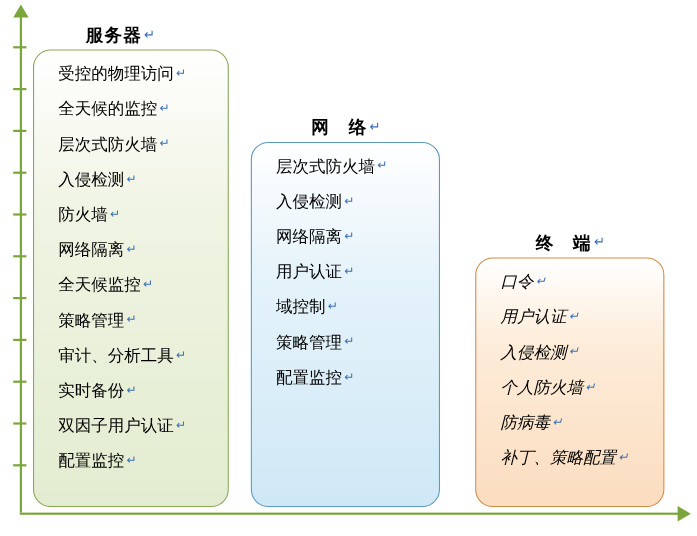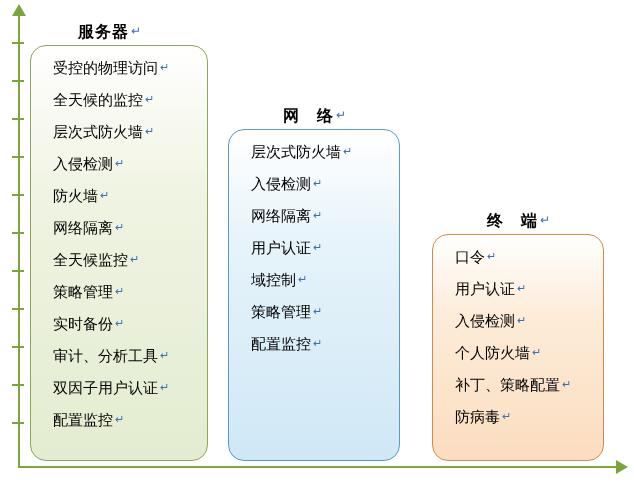--- a/index.html
+++ b/index.html
@@ -134,20 +134,21 @@
     line-height: 1;
     padding: 0 0 0 22px;
     margin: 0 0 17px 0;
     white-space: nowrap;
   }
   .box.network .item {
     padding-left: 22px;
   }
   .box.terminal .item {
     padding-left: 22px;
+    font-style: italic;
   }
   .mark {
     font-size: 11px;
     color: #3b6fb6;
     margin-left: 2px;
     vertical-align: 2px;
   }
 </style>
 </head>
 <body>
@@ -177,22 +178,22 @@
   <div class="box server">
     <ul class="item-list">
       <li class="item"><span>受控的物理访问</span><span class="mark">↵</span></li>
       <li class="item"><span>全天候的监控</span><span class="mark">↵</span></li>
       <li class="item"><span>层次式防火墙</span><span class="mark">↵</span></li>
       <li class="item"><span>入侵检测</span><span class="mark">↵</span></li>
       <li class="item"><span>防火墙</span><span class="mark">↵</span></li>
       <li class="item"><span>网络隔离</span><span class="mark">↵</span></li>
       <li class="item"><span>全天候监控</span><span class="mark">↵</span></li>
       <li class="item"><span>策略管理</span><span class="mark">↵</span></li>
+      <li class="item"><span>审计、分析工具</span><span class="mark">↵</span></li>
       <li class="item"><span>实时备份</span><span class="mark">↵</span></li>
-      <li class="item"><span>审计、分析工具</span><span class="mark">↵</span></li>
       <li class="item"><span>双因子用户认证</span><span class="mark">↵</span></li>
       <li class="item"><span>配置监控</span><span class="mark">↵</span></li>
     </ul>
   </div>
 
   <div class="col-title" style="left:283px; top:106px;">
     <span>网　络</span><span class="pilcrow">↵</span>
   </div>
   <div class="box network">
     <ul class="item-list">
@@ -208,18 +209,18 @@
 
   <div class="col-title" style="left:487px; top:211px;">
     <span>终　端</span><span class="pilcrow">↵</span>
   </div>
   <div class="box terminal">
     <ul class="item-list">
       <li class="item"><span>口令</span><span class="mark">↵</span></li>
       <li class="item"><span>用户认证</span><span class="mark">↵</span></li>
       <li class="item"><span>入侵检测</span><span class="mark">↵</span></li>
       <li class="item"><span>个人防火墙</span><span class="mark">↵</span></li>
+      <li class="item"><span>防病毒</span><span class="mark">↵</span></li>
       <li class="item"><span>补丁、策略配置</span><span class="mark">↵</span></li>
-      <li class="item"><span>防病毒</span><span class="mark">↵</span></li>
     </ul>
   </div>
 
 </div>
 
 </body></html>

